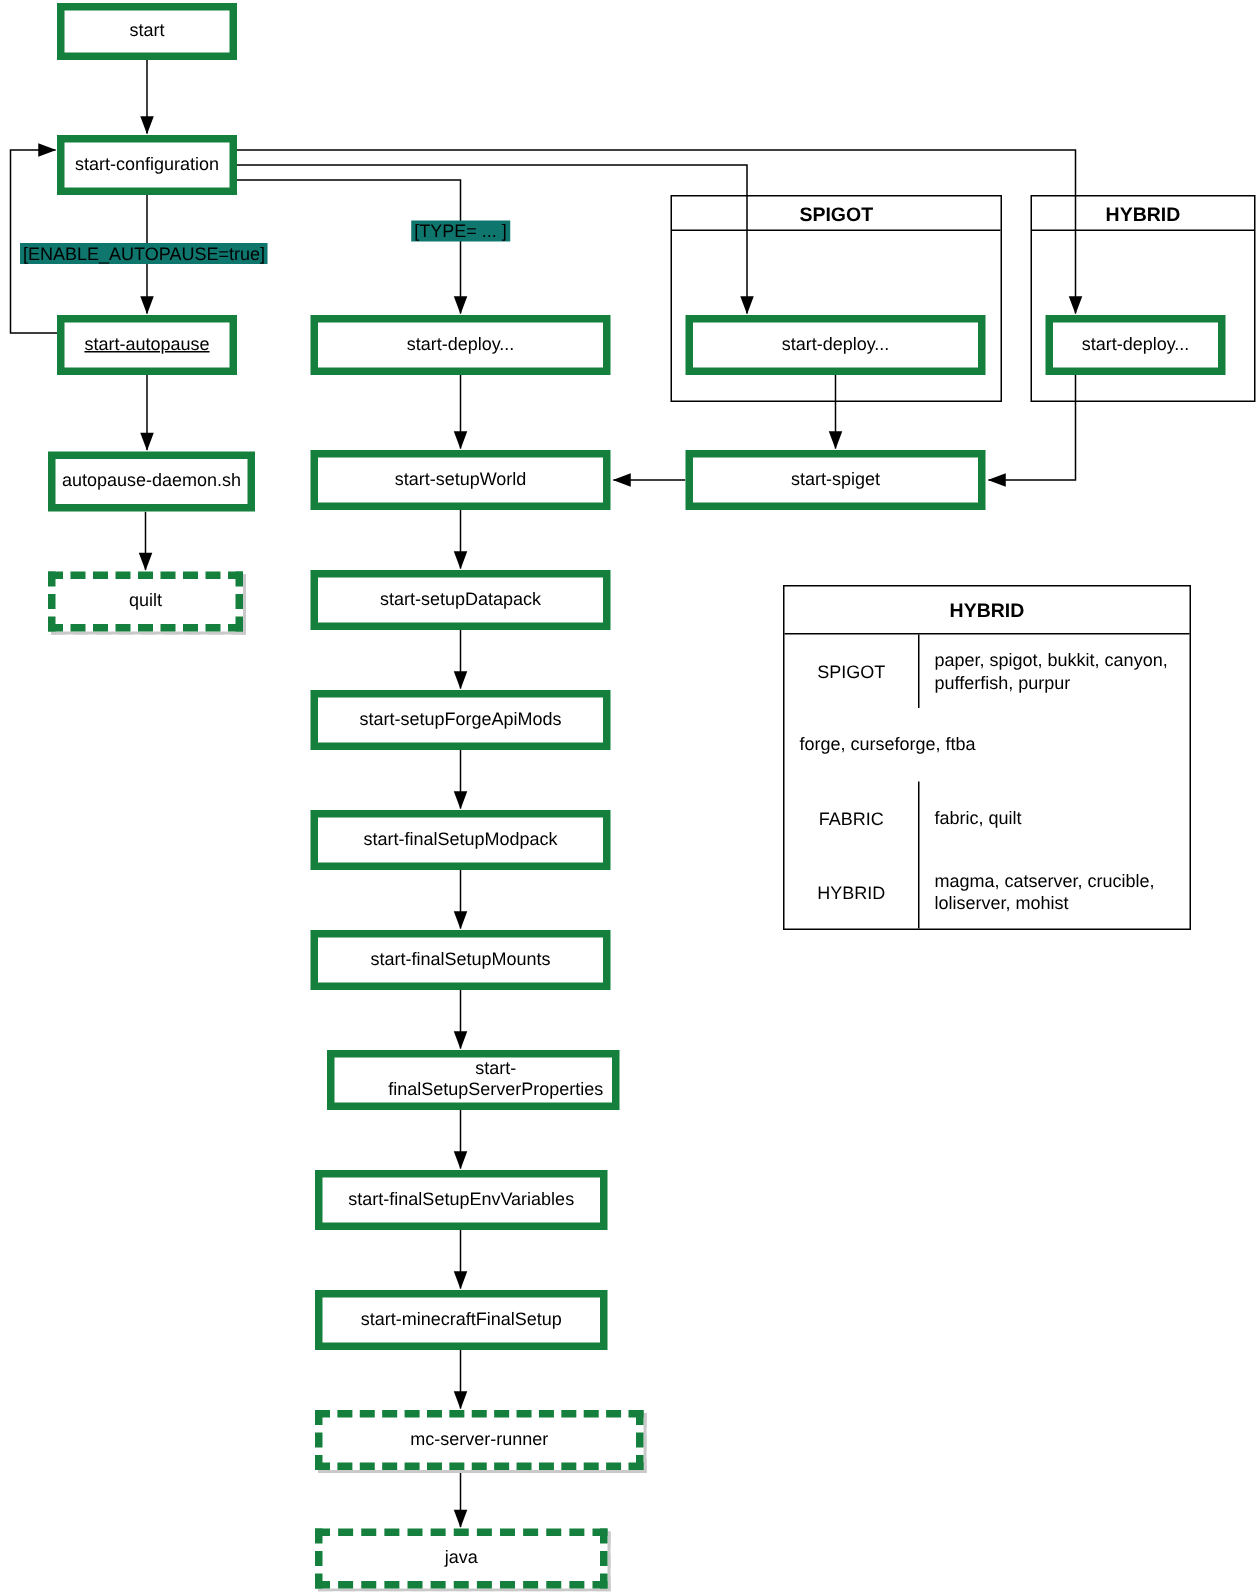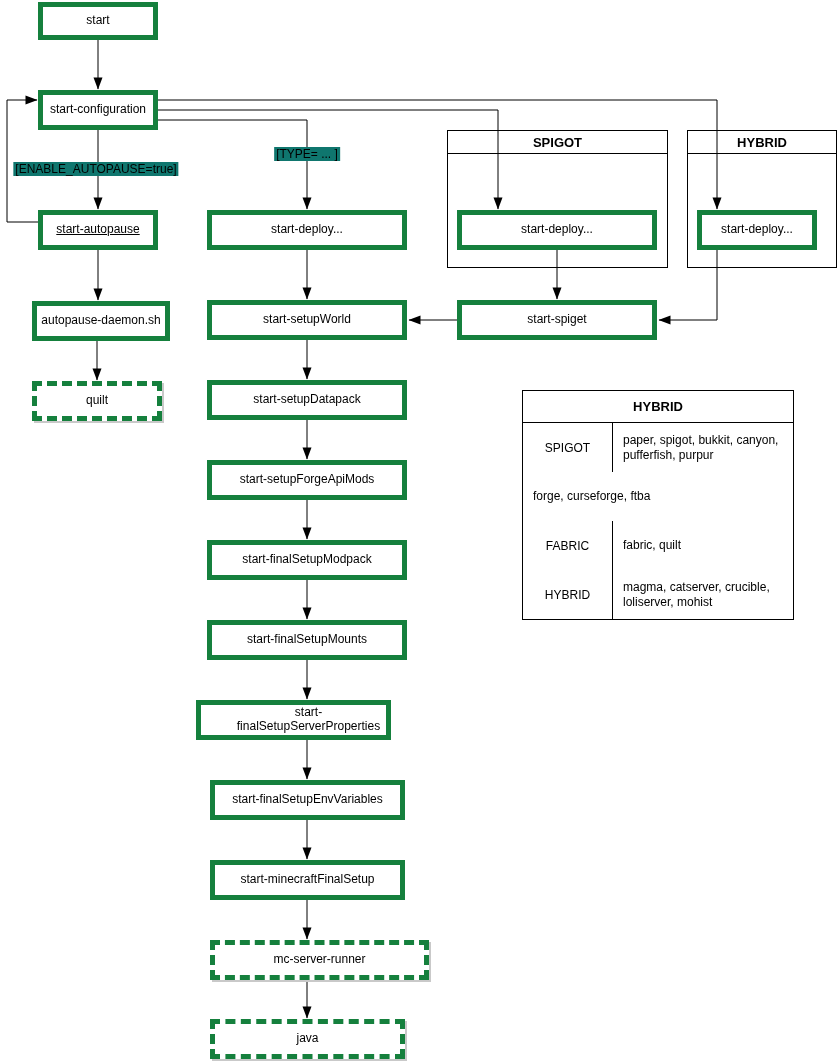--- a/index.html
+++ b/index.html
@@ -103,21 +103,21 @@
 <div class="node" style="left:38px;top:210px;width:120px;height:40px;text-decoration:underline;">start-autopause</div>
 <div class="node" style="left:32px;top:301px;width:138px;height:40px;">autopause-daemon.sh</div>
 <div class="node dashed" style="left:32px;top:381px;width:130px;height:40px;">quilt</div>
 
 <div class="node" style="left:207px;top:210px;width:200px;height:40px;">start-deploy...</div>
 <div class="node" style="left:207px;top:300px;width:200px;height:40px;">start-setupWorld</div>
 <div class="node" style="left:207px;top:380px;width:200px;height:40px;">start-setupDatapack</div>
 <div class="node" style="left:207px;top:460px;width:200px;height:40px;">start-setupForgeApiMods</div>
 <div class="node" style="left:207px;top:540px;width:200px;height:40px;">start-finalSetupModpack</div>
 <div class="node" style="left:207px;top:620px;width:200px;height:40px;">start-finalSetupMounts</div>
-<div class="node" style="left:196px;top:700px;width:195px;height:40px;padding-left:30px;">start-finalSetupServerProperties</div>
+<div class="node" style="left:218px;top:700px;width:195px;height:40px;padding-left:30px;">start-finalSetupServerProperties</div>
 <div class="node" style="left:210px;top:780px;width:195px;height:40px;">start-finalSetupEnvVariables</div>
 <div class="node" style="left:210px;top:860px;width:195px;height:40px;">start-minecraftFinalSetup</div>
 <div class="node dashed" style="left:210px;top:940px;width:219px;height:40px;">mc-server-runner</div>
 <div class="node dashed" style="left:210px;top:1019px;width:195px;height:40px;">java</div>
 
 <div class="node" style="left:457px;top:210px;width:200px;height:40px;">start-deploy...</div>
 <div class="node" style="left:697px;top:210px;width:120px;height:40px;">start-deploy...</div>
 <div class="node" style="left:457px;top:300px;width:200px;height:40px;">start-spiget</div>
 
 <div class="ftable" style="left:522px;top:390px;width:272px;height:230px;">

